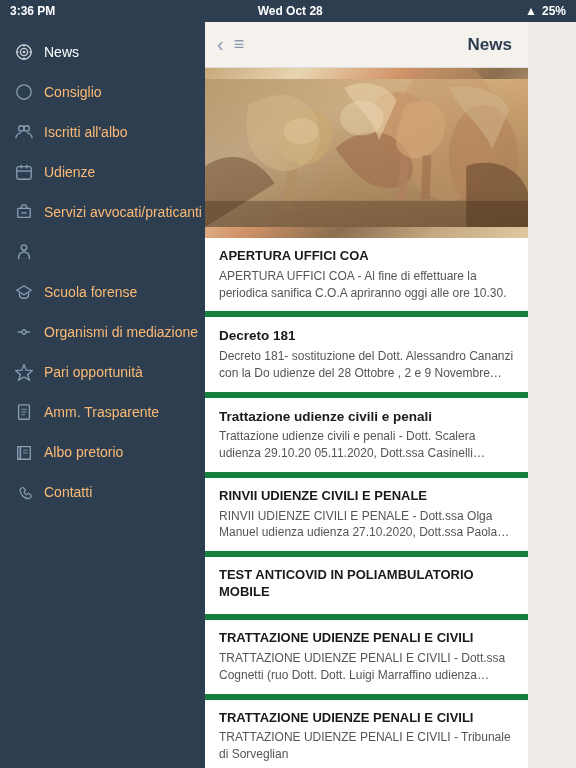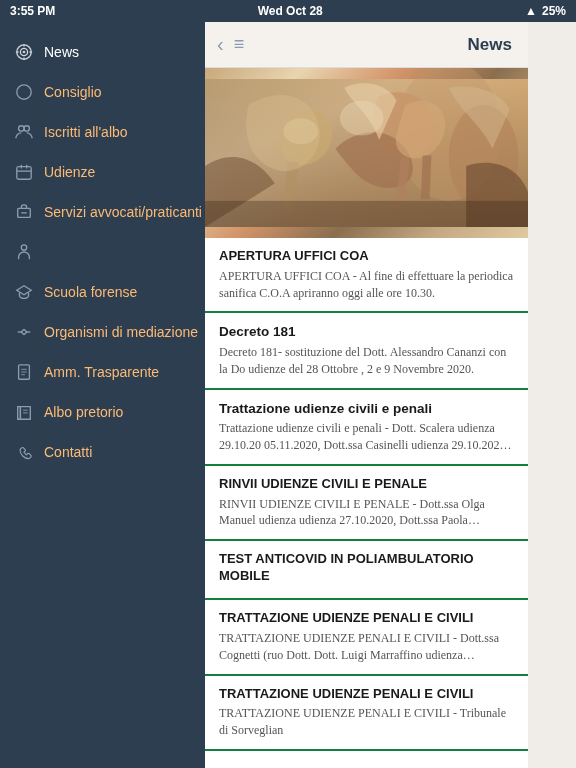--- a/index.html
+++ b/index.html
@@ -127,57 +127,56 @@
     }
 
     
     .news-list {
       flex: 1;
       overflow-y: auto;
       background: #fff;
     }
     .news-item {
       padding: 10px 14px;
-      border-bottom: 2px solid #15803d;
+      border-bottom: 6px solid #15803d;
       cursor: pointer;
     }
     .news-title {
       font-size: 13.5px;
       font-weight: 700;
       color: #1a1a1a;
       margin-bottom: 3px;
       line-height: 1.3;
     }
     .news-title.bold-upper {
       font-size: 13px;
       font-weight: 800;
       text-transform: uppercase;
     }
     .news-excerpt {
       font-size: 12px;
       color: #555;
       line-height: 1.4;
       overflow: hidden;
       display: -webkit-box;
-      font-family: Liberation Serif, serif;
       -webkit-line-clamp: 2;
       -webkit-box-orient: vertical;
     }
 
     
     .art-svg {
       width: 100%;
       height: 100%;
     }
   </style>
 </head>
 <body>
 
 <div class="status-bar">
-  <span>3:55 PM</span>
+  <span>3:36 PM</span>
   <span>Wed Oct 28</span>
   <div class="status-bar-right">
     <span>▲</span>
     <span>25%</span>
   </div>
 </div>
 
 <div class="app-container">
 
   <div class="sidebar">
@@ -255,20 +254,28 @@
     <div class="sidebar-item">
       <span class="sidebar-icon">
         <svg width="18" height="18" viewBox="0 0 20 20" fill="none">
           <path d="M3 10h5" stroke="#8b9cb0" stroke-width="1.5"></path>
           <path d="M12 10h5" stroke="#8b9cb0" stroke-width="1.5"></path>
           <path d="M10 7l-3 3 3 3" stroke="#8b9cb0" stroke-width="1.5" fill="none"></path>
           <path d="M10 7l3 3-3 3" stroke="#8b9cb0" stroke-width="1.5" fill="none"></path>
         </svg>
       </span>
       <span class="sidebar-label">Organismi di mediazione</span>
+    </div>
+    <div class="sidebar-item">
+      <span class="sidebar-icon">
+        <svg width="18" height="18" viewBox="0 0 20 20" fill="none">
+          <polygon points="10,2 12.5,8 19,8.5 14,13 16,19 10,15.5 4,19 6,13 1,8.5 7.5,8" stroke="#8b9cb0" stroke-width="1.5" fill="none"></polygon>
+        </svg>
+      </span>
+      <span class="sidebar-label">Pari opportunità</span>
     </div>
     <div class="sidebar-item">
       <span class="sidebar-icon">
         <svg width="18" height="18" viewBox="0 0 20 20" fill="none">
           <rect x="4" y="2" width="12" height="16" rx="1" stroke="#8b9cb0" stroke-width="1.5" fill="none"></rect>
           <line x1="7" y1="7" x2="13" y2="7" stroke="#8b9cb0" stroke-width="1"></line>
           <line x1="7" y1="10" x2="13" y2="10" stroke="#8b9cb0" stroke-width="1"></line>
           <line x1="7" y1="13" x2="11" y2="13" stroke="#8b9cb0" stroke-width="1"></line>
         </svg>
       </span>

